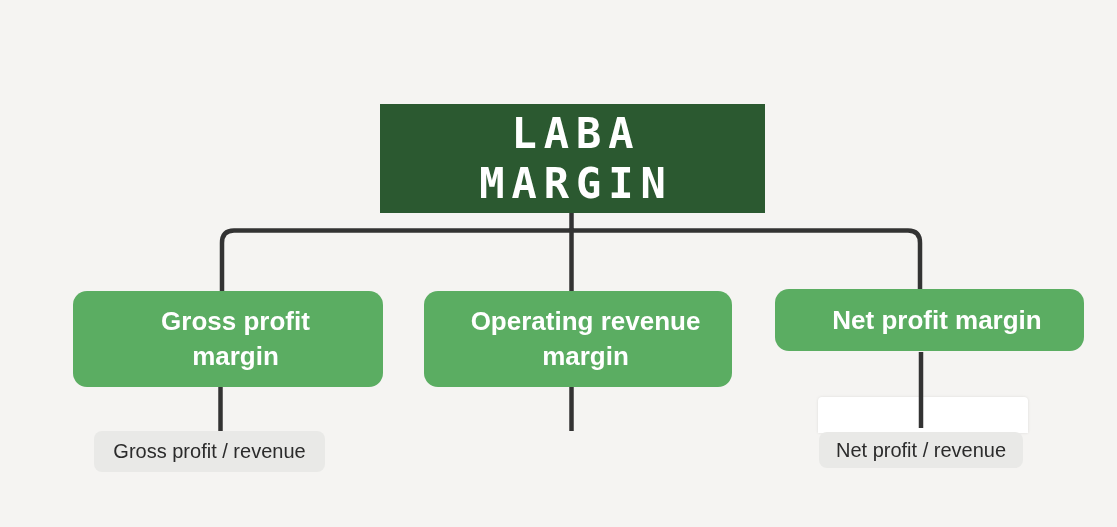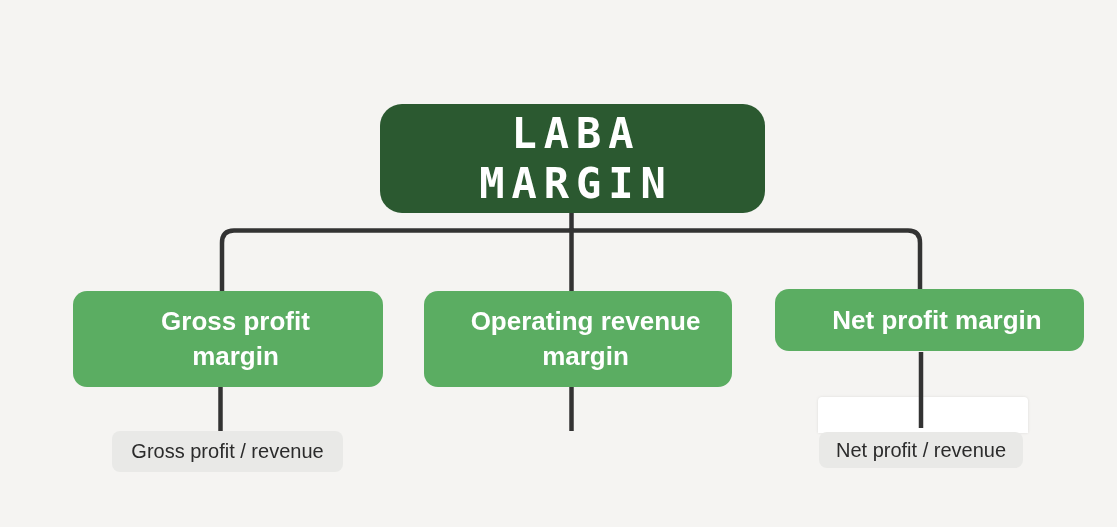--- a/index.html
+++ b/index.html
@@ -34,21 +34,20 @@
     position: absolute;
     left: 380px; top: 104px;
     width: 385px; height: 109px;
     background: var(--root-box, #2b5930);
     color: var(--box-text, #ffffff);
     display: flex;
     flex-direction: column;
     align-items: center;
     justify-content: center;
     z-index: 2;
-    border-radius: 22px;
   }
   .root-node .title-line {
     font-family: "DejaVu Sans Mono", monospace;
     font-weight: bold;
     font-size: 42px;
     line-height: 50px;
     letter-spacing: 7px;
     text-indent: 7px; 
     white-space: pre;
   }
@@ -83,21 +82,21 @@
     background: var(--label-bg, #e9e9e7);
     color: var(--label-text, #2b2b2b);
     border-radius: 8px;
     display: flex;
     align-items: center;
     justify-content: center;
     font-size: 20px;
     white-space: pre;
     z-index: 2;
   }
-  .formula-gross     { left: 112px; top: 431px; width: 231px; height: 41px; }
+  .formula-gross     { left: 94px; top: 431px; width: 231px; height: 41px; }
   .formula-operating { left: 432px; top: 430px; width: 278px; height: 43px; }
   .formula-net       { left: 819px; top: 432px; width: 204px; height: 36px; }
 
   
   .editor-textbox {
     position: absolute;
     left: 818px; top: 397px;
     width: 210px; height: 36px;
     background: var(--editor-box, #ffffff);
     border-radius: 4px 4px 0 0;

